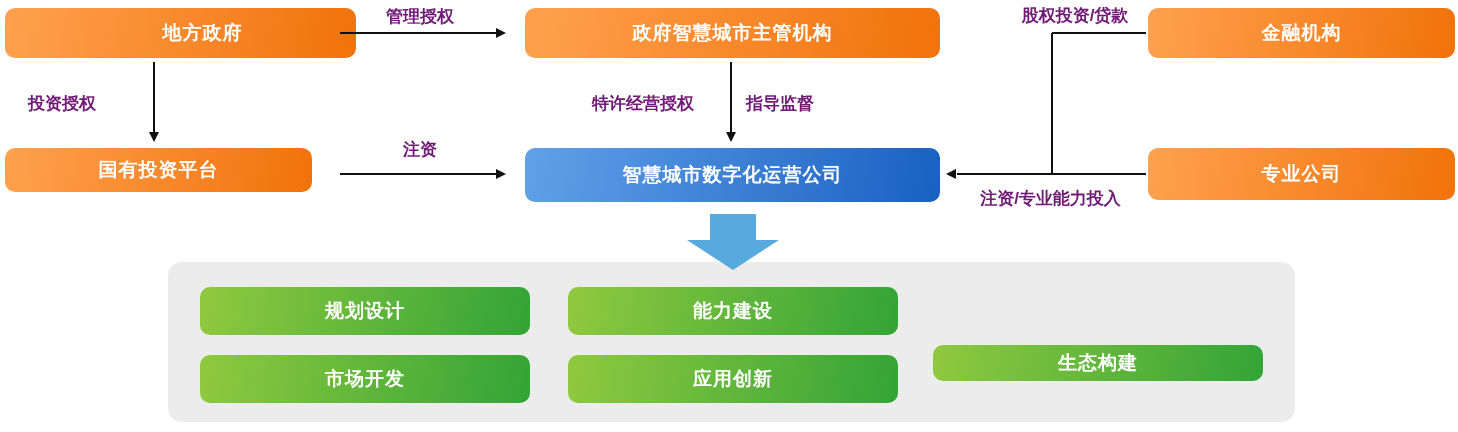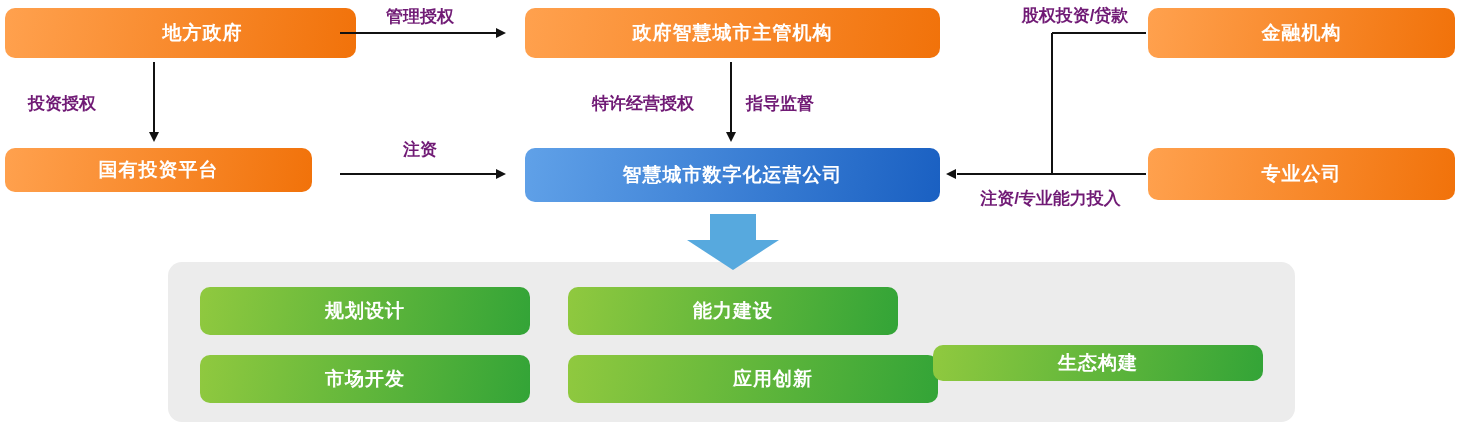--- a/index.html
+++ b/index.html
@@ -118,16 +118,16 @@
 
   <div class="panel"></div>
 
   <div class="big-arrow-stem"></div>
   <div class="big-arrow-head"></div>
 
   <div class="node green" style="left:200px; top:287px; width:330px; height:48px;">规划设计</div>
   <div class="node green" style="left:568px; top:287px; width:330px; height:48px;">能力建设</div>
 
   <div class="node green" style="left:200px; top:355px; width:330px; height:48px;text-align:center;">市场开发</div>
-  <div class="node green" style="left:568px; top:355px; width:330px; height:48px;padding-left:40px;">应用创新</div>
+  <div class="node green" style="left:568px; top:355px; width:330px; height:48px;">应用创新</div>
   <div class="node green" style="left:933px; top:345px; width:330px; height:36px;">生态构建</div>
 
 </div>
 
 </body></html>

